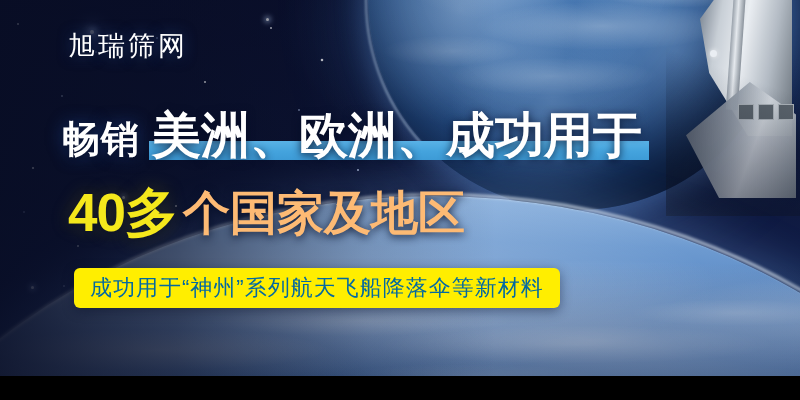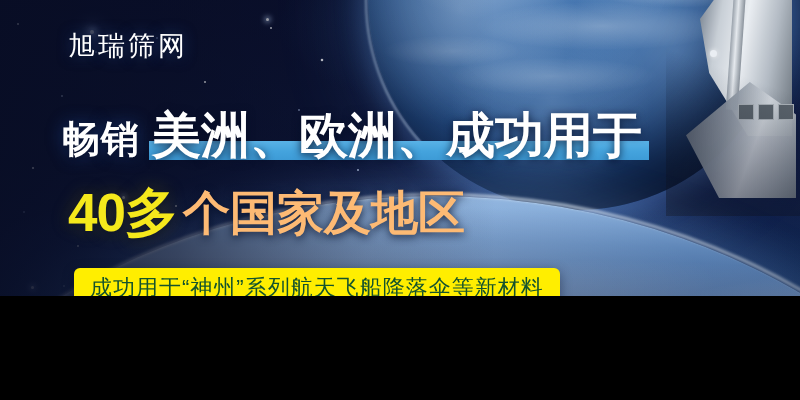--- a/index.html
+++ b/index.html
@@ -3,21 +3,21 @@
 <meta charset="utf-8">
 <style>
   html, body {
     margin: 0;
     padding: 0;
     background: #000;
   }
   #banner {
     position: relative;
     width: 800px;
-    height: 296px;
+    height: 376px;
     overflow: hidden;
     font-family: "Liberation Sans", "DejaVu Sans", sans-serif;
     background: #0b1130;
     user-select: none;
   }
 
   
   .space-base {
     position: absolute;
     inset: 0;
@@ -363,21 +363,21 @@
     border-radius: 6px;
     background: #ffee00;
     display: flex;
     align-items: center;
     box-shadow: 0 3px 12px rgba(6,14,40,.45);
   }
   .ribbon span {
     font-size: 22px;
     line-height: 1;
     font-weight: 400;
-    color: #14532d;
+    color: #0369a1;
     letter-spacing: 1px;
     white-space: nowrap;
   }
 </style>
 </head>
 <body>
 
 <div id="banner">
 
   <div class="space-base"></div>

